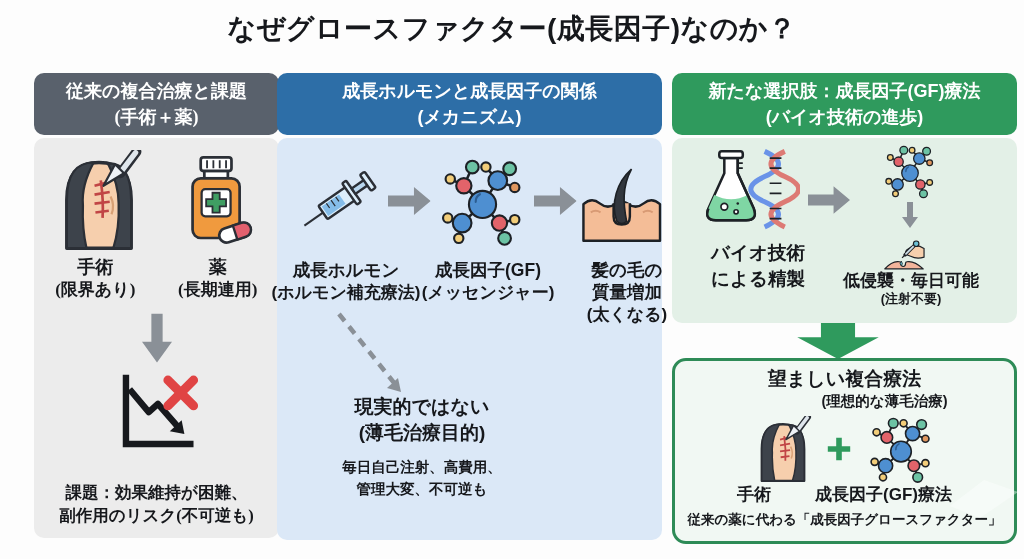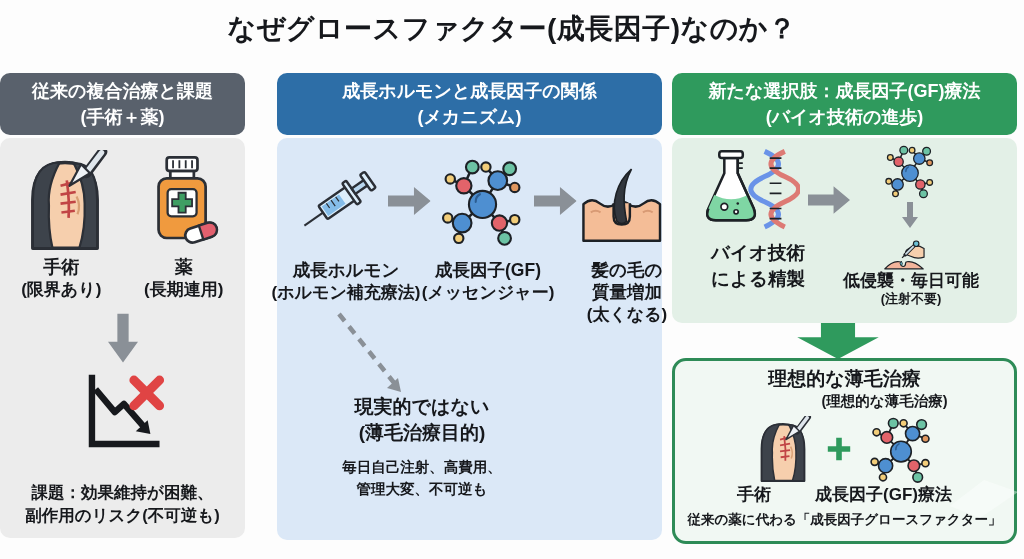--- a/index.html
+++ b/index.html
@@ -169,21 +169,21 @@
     <symbol id="sym-plus" viewBox="0 0 40 40">
       <path d="M16,4 h8 v12 h12 v8 h-12 v12 h-8 v-12 H4 v-8 h12 Z" fill="#2f9a5d"></path>
     </symbol>
   </defs>
 </svg>
 
 <div class="page">
 
   <div class="title pre">なぜグロースファクター(成長因子)なのか？</div>
 
-  <section class="col" style="left:0;width:245px;">
+  <section class="col" style="left:34px;width:245px;font-family:Liberation Serif, serif;">
     <div class="panel-header hdr-gray pre">従来の複合治療と課題
 (手術＋薬)</div>
     <div class="panel-body body-gray">
       <div class="icon-row">
         <svg width="90" height="100">
             <use href="#sym-head"></use>
           </svg>
         <svg width="76" height="92" style="margin-top:4px">
             <use href="#sym-bottle"></use>
           </svg>
@@ -277,21 +277,21 @@
 による精製</div>
       <div class="daily-label">
         <div class="lbl">低侵襲・毎日可能</div>
         <div class="sub">(注射不要)</div>
       </div>
     </div>
     <svg class="abs" style="left:122px;top:250px" width="88" height="36">
         <use href="#sym-arrow-big-green"></use>
       </svg>
     <div class="result-box">
-      <div class="box-title">理想的な薄毛治療</div>
+      <div class="box-title">望ましい複合療法</div>
       <div class="box-subtitle">(理想的な薄毛治療)</div>
       <div class="box-icons">
         <svg width="60" height="66">
             <use href="#sym-head"></use>
           </svg>
         <svg width="28" height="28">
             <use href="#sym-plus"></use>
           </svg>
         <svg width="72" height="72">
             <use href="#sym-molecule"></use>

